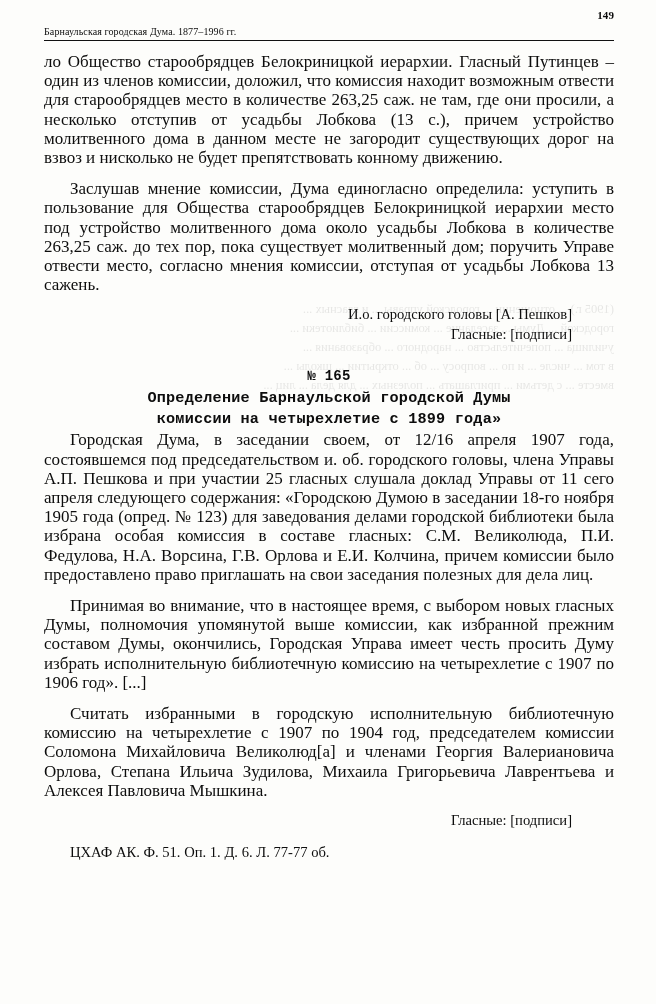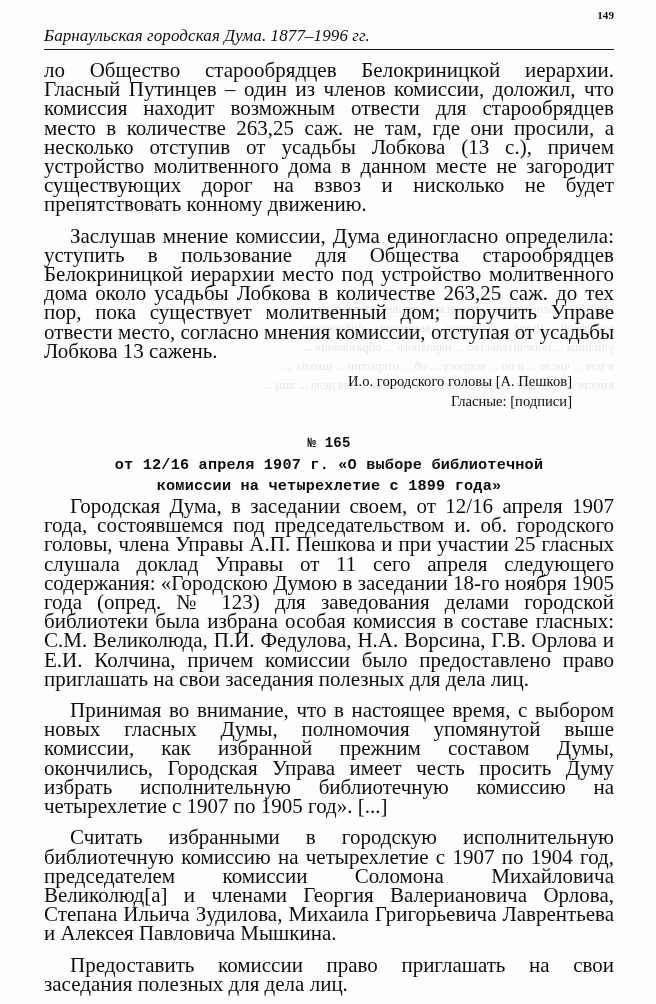--- a/index.html
+++ b/index.html
@@ -47,31 +47,31 @@
   .runhead {
     position: relative;
     font-size: 12.5px;
     letter-spacing: 0.1px;
     padding-bottom: 3px;
     border-bottom: 1.6px solid #111;
     display: flex;
     align-items: flex-end;
     justify-content: space-between;
   }
-  .runhead .title { font-size: 17px; font-style: italic; }
+  .runhead .title { font-size: 10px; }
   .pageno {
     position: absolute;
     right: 0;
     top: -17px;
     font-size: 11px;
     font-weight: bold;
   }
 
   p.body {
-    font-size: 21px;
+    font-size: 17px;
     line-height: 19.2px;
     text-align: justify;
     margin: 0;
     text-indent: 26px;
     hyphens: auto;
   }
   p.first { margin-top: 11px; text-indent: 0; }
   p.gap { margin-top: 12px; }
 
   .signature {
@@ -128,28 +128,28 @@
     <p class="body gap">Заслушав мнение комиссии, Дума единогласно определила: уступить в пользование для Общества старообрядцев Белокриницкой иерархии место под устройство молитвенного дома около усадьбы Лобкова в количестве 263,25 саж. до тех пор, пока существует молитвенный дом; поручить Управе отвести место, согласно мнения комиссии, отступая от усадьбы Лобкова 13 сажень.</p>
 
     <div class="signature">
       <div>И.о. городского головы [А. Пешков]</div>
       <div>Гласные: [подписи]</div>
     </div>
 
 
     <div class="doc-head">
       <span class="l doc-num">№ 165</span>
-      <span class="l">от 12/16 апреля 1907 г. «О выборе библиотечной</span>
+      <span class="l">Определение Барнаульской городской Думы</span>
       <span class="l">комиссии на четырехлетие с 1899 года»</span>
     </div>
 
     <p class="body sp-top-1">Городская Дума, в заседании своем, от 12/16 апреля 1907 года, состоявшемся под председательством и. об. городского головы, члена Управы А.П. Пешкова и при участии 25 гласных слушала доклад Управы от 11 сего апреля следующего содержания: «Городскою Думою в заседании 18-го ноября 1905 года (опред. № 123) для заведования делами городской библиотеки была избрана особая комиссия в составе гласных: С.М. Великолюда, П.И. Федулова, Н.А. Ворсина, Г.В. Орлова и Е.И. Колчина, причем комиссии было предоставлено право приглашать на свои заседания полезных для дела лиц.</p>
-    <p class="body gap">Принимая во внимание, что в настоящее время, с выбором новых гласных Думы, полномочия упомянутой выше комиссии, как избранной прежним составом Думы, окончились, Городская Управа имеет честь просить Думу избрать исполнительную библиотечную комиссию на четырехлетие с 1907 по 1905 год». [...]</p>
+    <p class="body gap">Принимая во внимание, что в настоящее время, с выбором новых гласных Думы, полномочия упомянутой выше комиссии, как избранной прежним составом Думы, окончились, Городская Управа имеет честь просить Думу избрать исполнительную библиотечную комиссию на четырехлетие с 1907 по 1906 год». [...]</p>
     <p class="body gap">Считать избранными в городскую исполнительную библиотечную комиссию на четырехлетие с 1907 по 1904 год, председателем комиссии Соломона Михайловича Великолюд[а] и членами Георгия Валериановича Орлова, Степана Ильича Зудилова, Михаила Григорьевича Лаврентьева и Алексея Павловича Мышкина.</p>
-    <p class="body gap">Предоставить комиссии право приглашать на свои заседания полезных для дела лиц.</p>
 
     <div class="signature">
       <div>Гласные: [подписи]</div>
     </div>
 
+    <div class="archive">ЦХАФ АК. Ф. 51. Оп. 1. Д. 6. Л. 77-77 об.</div>
 
   </div>
 </div>
 
 </body></html>

